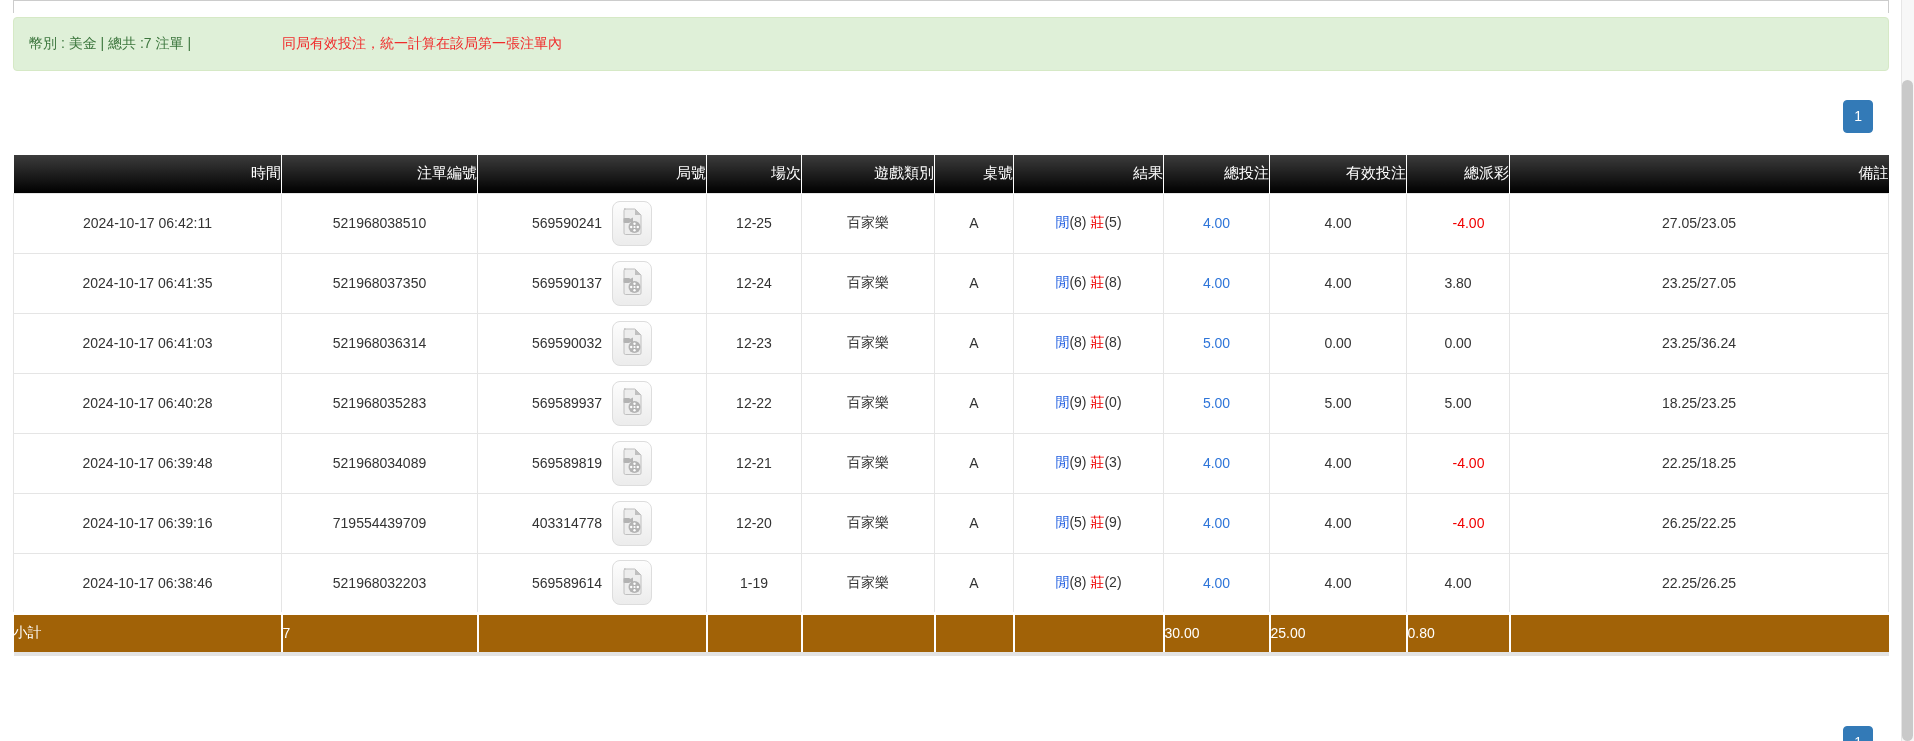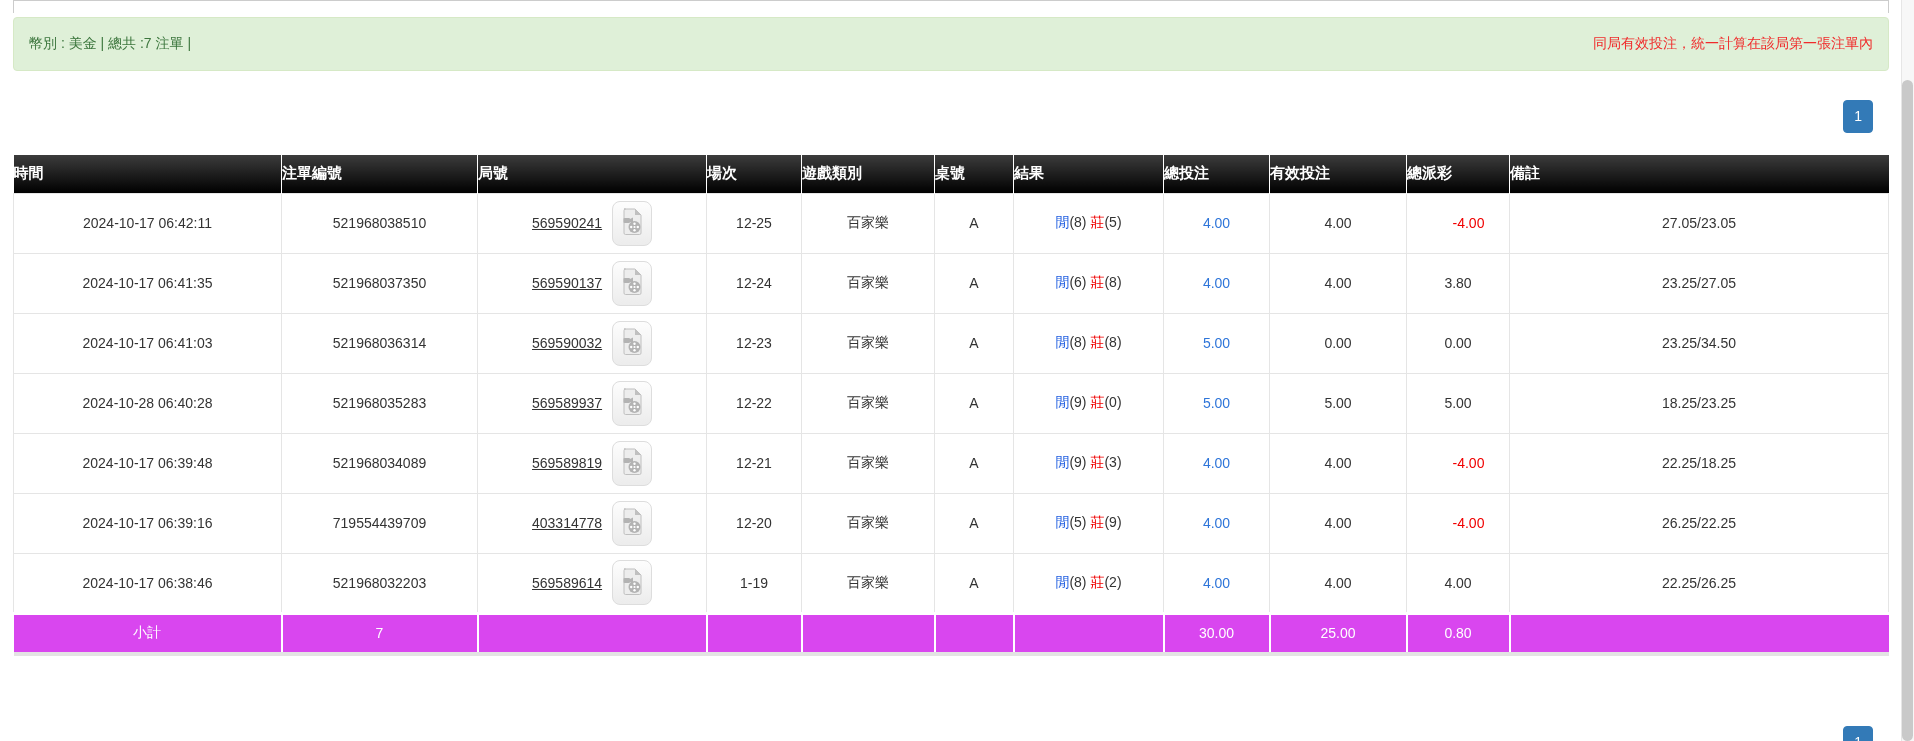--- a/index.html
+++ b/index.html
@@ -5,51 +5,51 @@
   * { margin:0; padding:0; box-sizing:border-box; }
   html,body { width:1914px; height:741px; overflow:hidden; background:#fff;
     font-family:"Liberation Sans","DejaVu Sans",sans-serif; }
   body { position:relative; }
 
   .top-remnant { position:absolute; left:13px; top:0; width:1876px; height:13px;
     border:1px solid #ccc; border-bottom:none; background:#fff; }
 
   .alert { position:absolute; left:13px; top:17px; width:1876px; height:54px;
     background:#dff0d8; border:1px solid #d6e9c6; border-radius:4px;
-    padding:16px 15px; font-size:14px; display:flex; justify-content:space-between;
-    align-items:center; }
+    padding:16px 15px; font-size:14px; display:flex; 
+    align-items:center;gap:43px; }
   .alert .summary-text { color:#3c763d; }
   .alert .notice-text { color:#f02b2b;margin-left:48px; }
 
   .page-btn { display:inline-block; min-width:28px; height:33px; padding:6px 10px;
     background:#337ab7; border:1px solid #337ab7; border-radius:4px; color:#fff;
     font-size:14px; text-align:center; cursor:pointer; line-height:19px; }
   .pager-top { position:absolute; top:100px; right:41px; }
   .pager-bottom { position:absolute; top:726px; right:41px; }
 
   .table-wrap { position:absolute; left:13px; top:155px; width:1876px; }
   table { width:100%; border-collapse:collapse; table-layout:fixed;
     font-size:14px; color:#333; border-bottom:4px solid #e3e3e3; }
   thead th { height:38px; background:linear-gradient(to bottom,#3c3c3c,#000);
-    color:#fff; font-weight:bold; font-size:15px; border-right:1px solid #fff;
-    text-align:left; }
+    color:#fff; font-weight:normal; font-size:15px; border-right:1px solid #fff;
+    text-align:right; }
   thead th:last-child { border-right:none;margin-top:12px; }
   tbody td { height:60px; background:#fff; border:1px solid #e5e5e5;
     text-align:center; vertical-align:middle; }
   .player { color:#1f5de0; }
   .banker { color:#f00000; }
   .bet-link { color:#2e75d9; text-decoration:none; cursor:pointer; }
   .neg { color:#f00000;padding-left:21px; }
 
   .video-btn { display:inline-block; vertical-align:middle; margin-left:6px;
     width:40px; height:45px; background:linear-gradient(to bottom,#fdfdfd,#ececec);
     border:1px solid #ddd; border-radius:8px; cursor:pointer; padding:0; }
-  .round-num { display:inline-block; vertical-align:middle;text-decoration:underline; }
-
-  tfoot td { height:41px; background:#d946ef; color:#fff; text-align:center;
+  .round-num { display:inline-block; vertical-align:middle; }
+
+  tfoot td { height:41px; background:#a16207; color:#fff; text-align:left;
     border-right:2px solid #fff; border-top:3px solid #fff; }
   tfoot td:last-child { border-right:none; }
 
   .scrollbar { position:absolute; right:0; top:0; width:13px; height:741px;
     background:#f7f7f7; border-left:1px solid #e6e6e6; }
   .scroll-thumb { position:absolute; right:1px; top:80px; width:11px; height:661px;
     background:#c9c9c9; border-radius:6px; cursor:pointer; }
 </style>
 </head>
 <body>
@@ -189,24 +189,24 @@
     <td>A</td>
     <td>
       <span class="player">閒</span><span>(8)</span>
       <span class="banker">莊</span><span>(8)</span>
     </td>
     <td>
       <a class="bet-link">5.00</a>
     </td>
     <td>0.00</td>
     <td class="payout">0.00</td>
-    <td>23.25/34.50</td>
-  </tr>
-        <tr>
-    <td>2024-10-28 06:40:28</td>
+    <td>23.25/36.24</td>
+  </tr>
+        <tr>
+    <td>2024-10-17 06:40:28</td>
     <td>521968035283</td>
     <td>
       <span class="round-num">569589937</span>
       <button class="video-btn">
         <svg width="22" height="27" viewBox="0 0 22 27">
           <path d="M3 1 h11 l6 6 v18 a1.5 1.5 0 0 1 -1.5 1.5 h-14 a1.5 1.5 0 0 1 -1.5 -1.5 v-22.5 a1.5 1.5 0 0 1 1.5 -1.5 z" fill="#ededed" stroke="#c0c0c0"></path>
           <path d="M14 1 l6 6 h-6 z" fill="#c0c0c0"></path>
           <rect x="2.5" y="10" width="6.5" height="5" rx="1" fill="#b3b3b3"></rect>
           <path d="M9 11 l3 -1.5 v6 l-3 -1.5 z" fill="#b3b3b3"></path>
           <circle cx="13.5" cy="19" r="6" fill="#b3b3b3"></circle>

